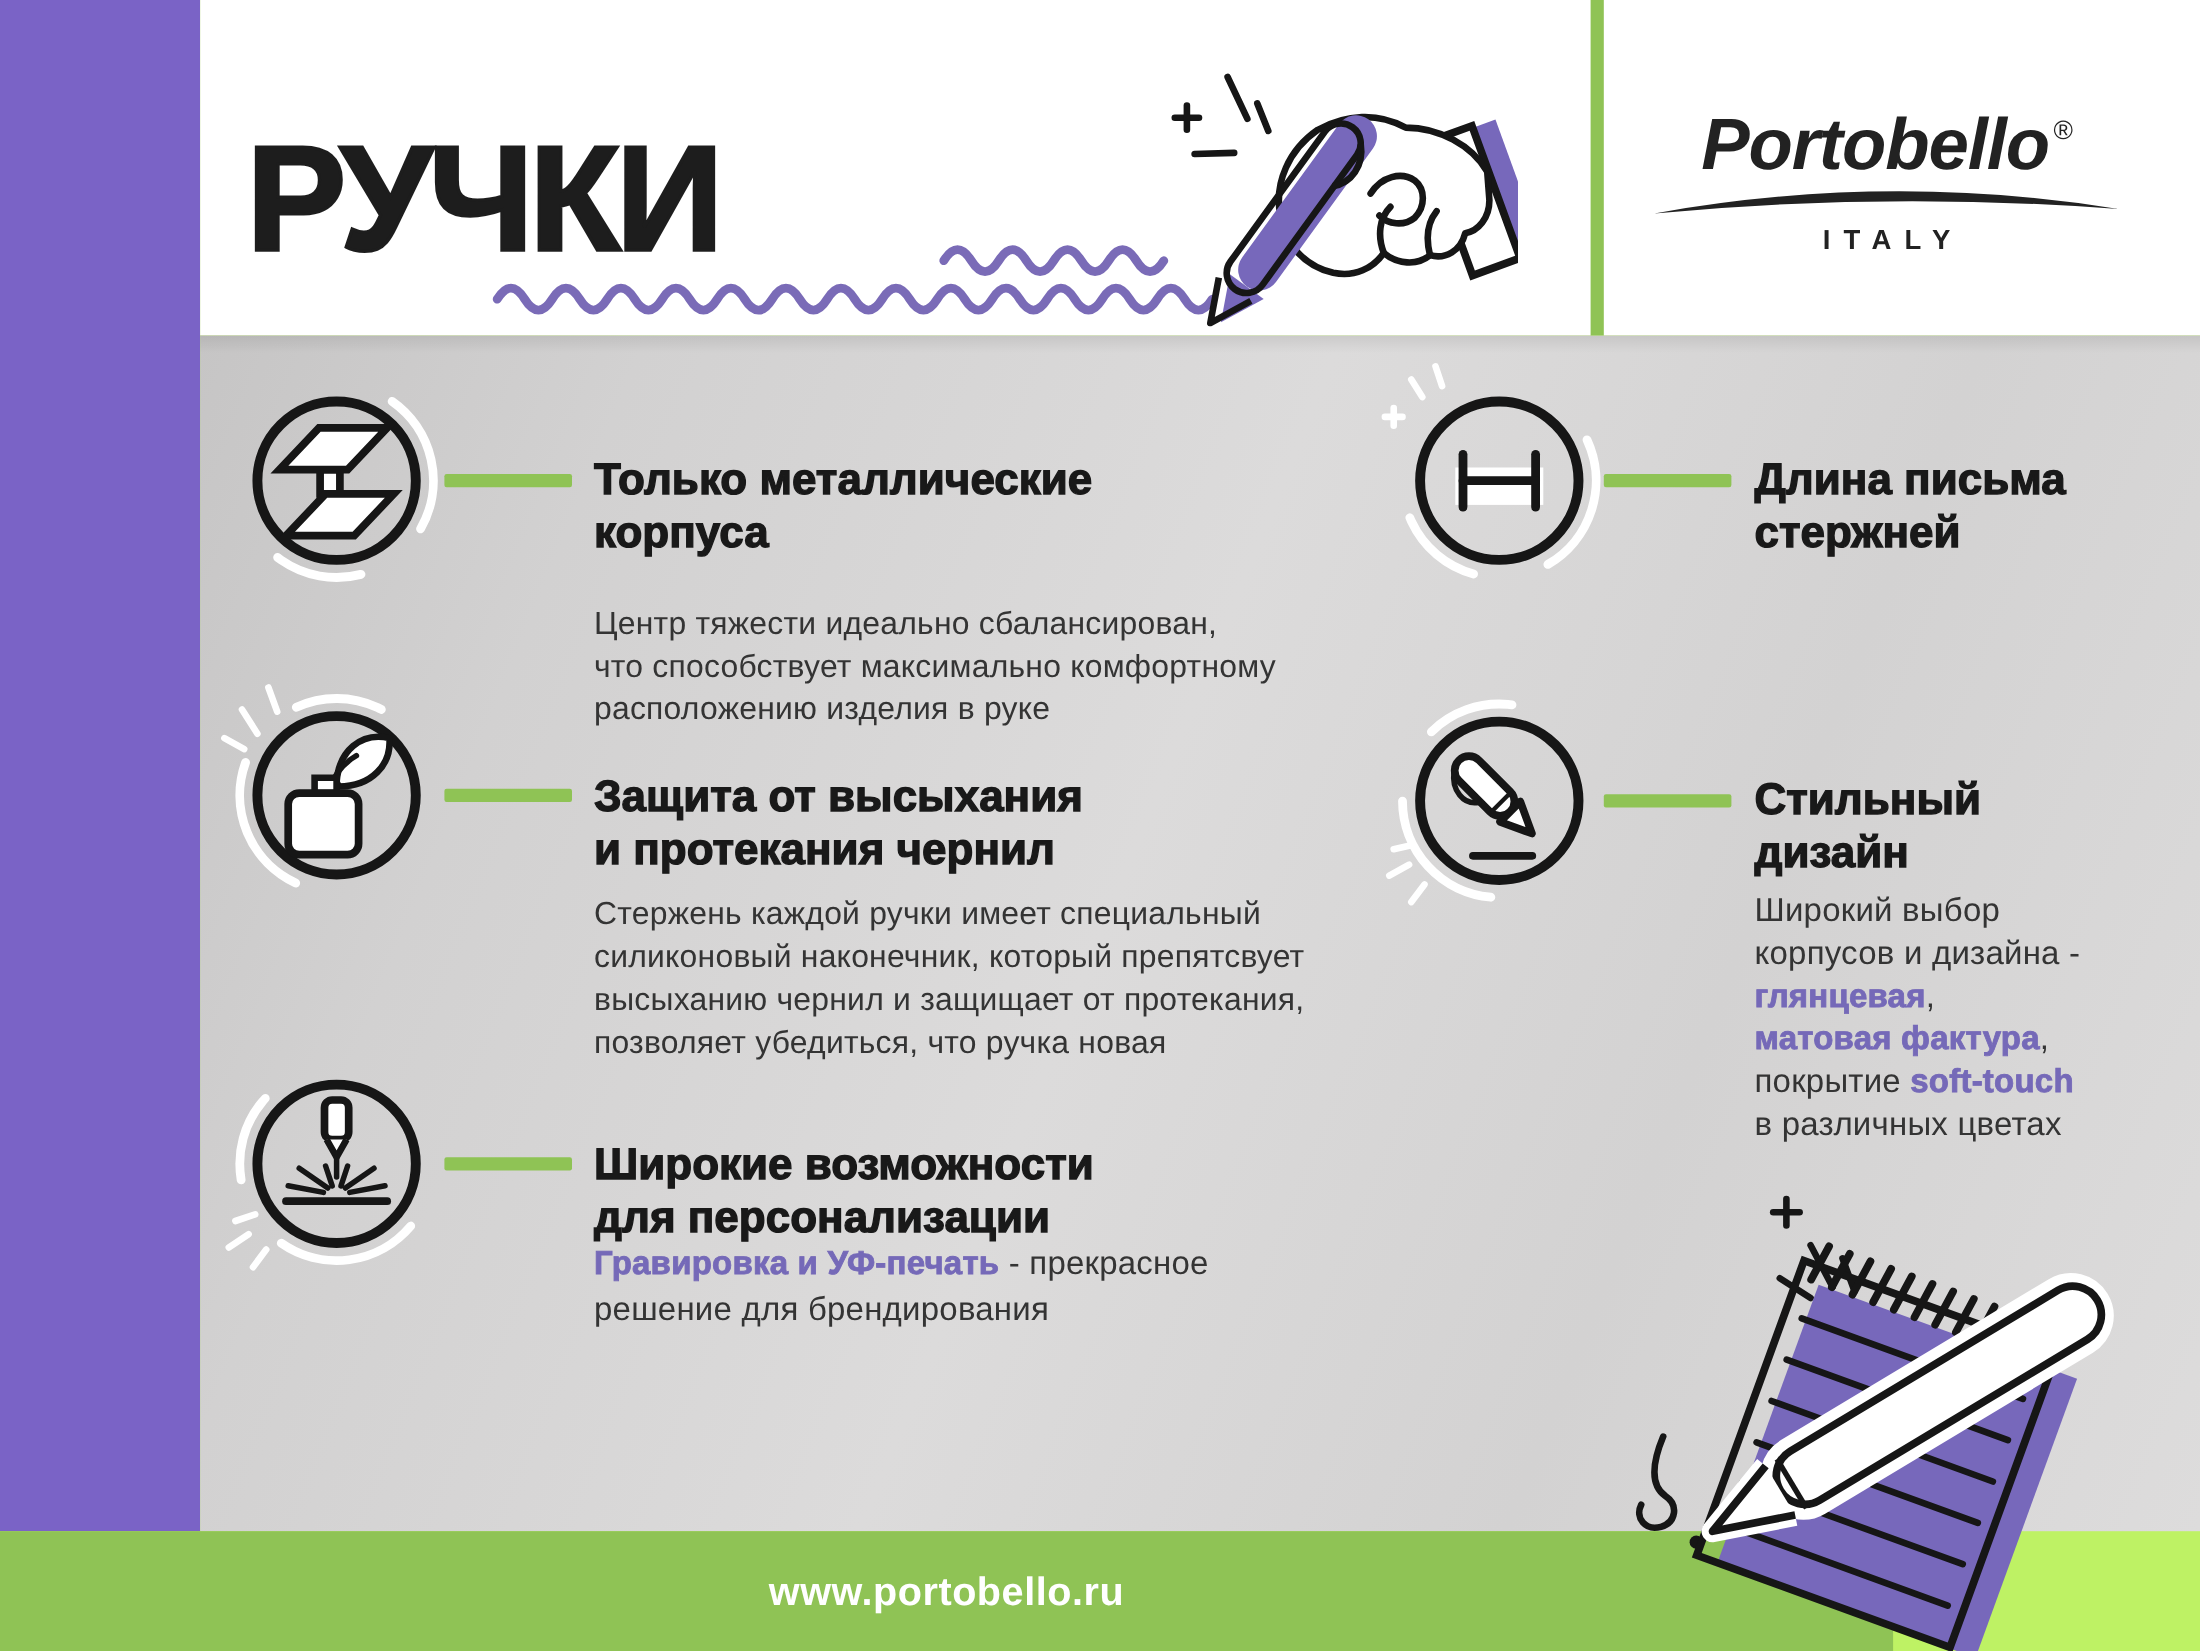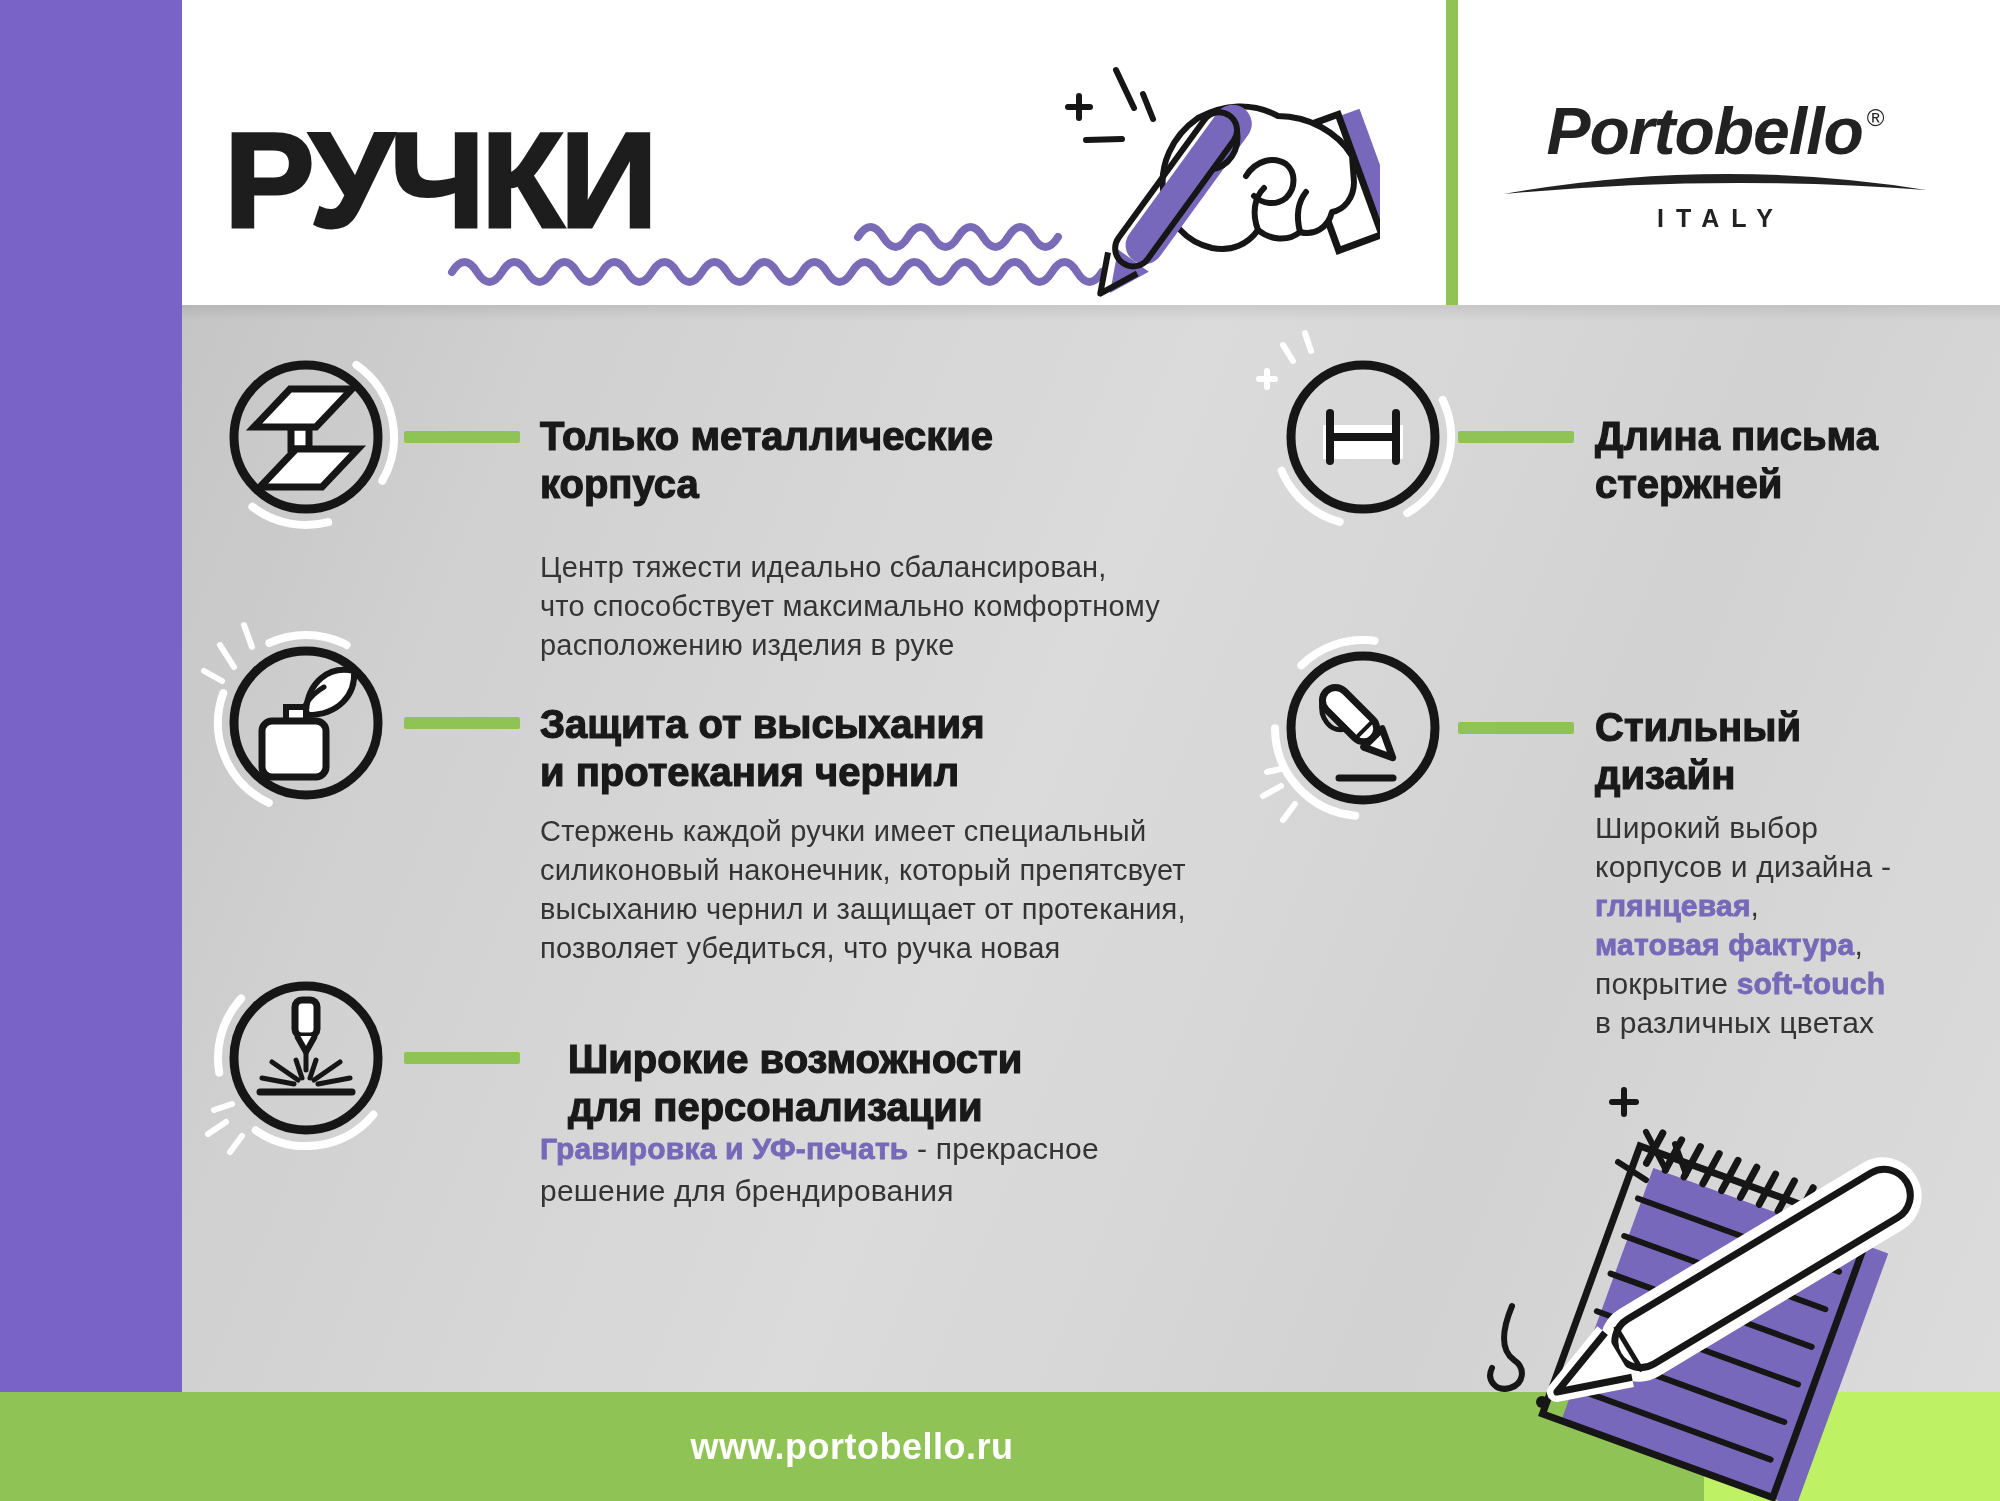--- a/index.html
+++ b/index.html
@@ -13,21 +13,21 @@
   .header{position:absolute;left:182px;top:0;width:1818px;height:305px;background:#ffffff;}
   .green-stripe{position:absolute;left:1446px;top:0;width:12px;height:305px;background:#8fc355;}
   .content{
     position:absolute;left:182px;top:305px;width:1818px;height:1087px;
     background:linear-gradient(112deg,#c6c5c5 0%,#d2d1d1 18%,#dcdbdb 46%,#d3d2d2 72%,#dddcdc 100%);
   }
   .content::before{
     content:"";position:absolute;left:0;top:0;right:0;height:16px;
     background:linear-gradient(180deg,rgba(0,0,0,.08),rgba(0,0,0,0));
   }
-  .footer{position:absolute;left:0;top:1392px;width:1704px;height:109px;background:#8fc355;}
+  .footer{position:absolute;left:0;top:1392px;width:1704px;height:109px;background:#8fc355;padding-left:17px;}
   .footer .site{
     position:absolute;left:0;top:0;width:100%;height:100%;
     display:flex;align-items:center;justify-content:center;
     color:#ffffff;font-size:36px;font-weight:700;letter-spacing:.5px;
   }
   
   .page-title{
     position:absolute;left:224px;top:112px;
     font-size:136px;line-height:1;font-weight:700;color:#1d1d1d;
     letter-spacing:-4px;-webkit-text-stroke:3px #1d1d1d;
@@ -167,21 +167,21 @@
       <line x1="-8" y1="22" x2="-34" y2="4"></line>
       <line x1="-12" y1="26" x2="-44" y2="20"></line>
       <line x1="8" y1="22" x2="34" y2="4"></line>
       <line x1="12" y1="26" x2="44" y2="20"></line>
       <line x1="-4" y1="20" x2="-10" y2="2"></line>
       <line x1="4" y1="20" x2="10" y2="2"></line>
     </g>
     <line x1="-46" y1="34" x2="46" y2="34" stroke="#161616" stroke-width="7" stroke-linecap="round"></line>
   </svg>
   <div class="connector" style="left:404px;top:1052px;"></div>
-  <div class="feat-heading" style="left:568px;top:1035px;">
+  <div class="feat-heading" style="left:540px;top:1035px;">
     <div>Широкие возможности</div>
     <div>для персонализации</div>
   </div>
   <div class="feat-body" style="left:540px;top:1128px;font-size:30px;line-height:42px;">
     <div><span class="accent">Гравировка и УФ-печать</span><span> - прекрасное</span></div>
     <div>решение для брендирования</div>
   </div>
 
   <svg class="feat-icon" style="left:1248px;top:322px;" width="230" height="230" viewBox="-115 -115 230 230">
     <circle r="88" fill="none" stroke="#ffffff" stroke-width="8" stroke-linecap="round" stroke-dasharray="130 70 80 273" transform="rotate(-25)"></circle>

